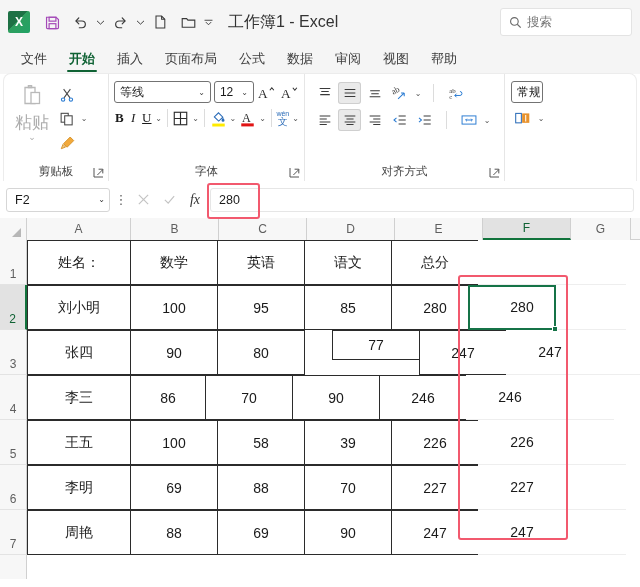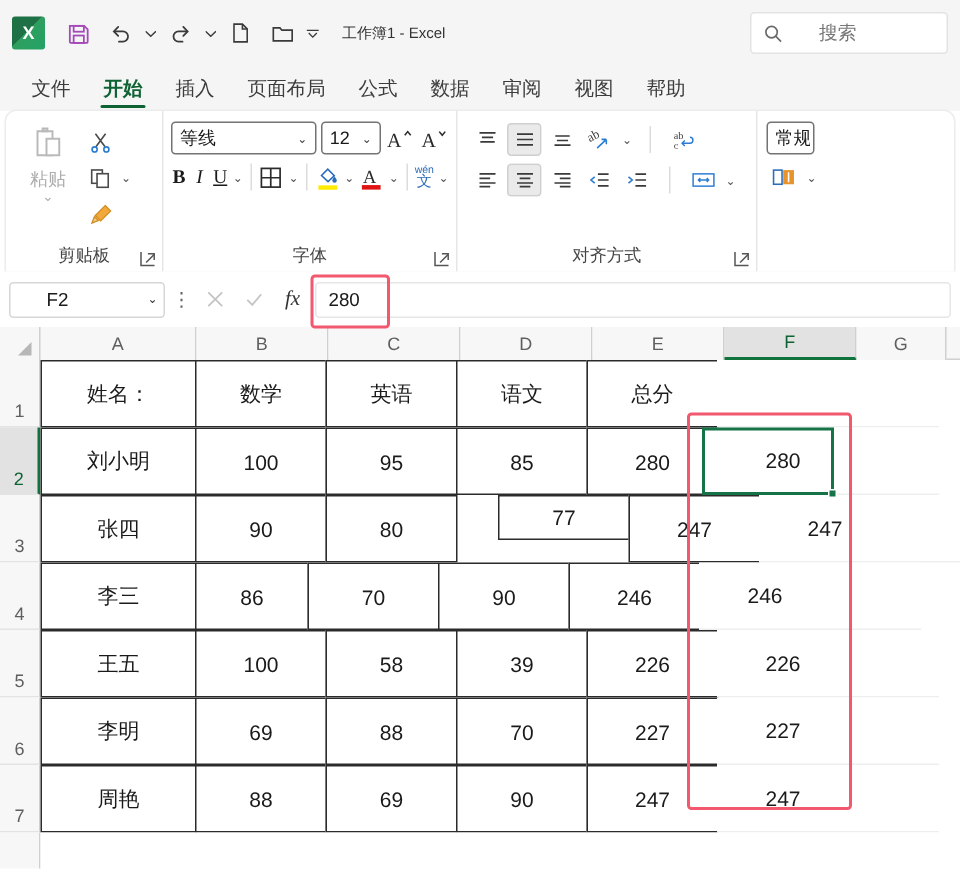--- a/index.html
+++ b/index.html
@@ -36,34 +36,34 @@
   .excel-logo {
     width: 22px; height: 22px;
     border-radius: 2px;
     background: linear-gradient(135deg,#1e7145 0%,#1e7145 45%,#2f9e5e 45%,#21a366 100%);
     display: flex; align-items: center; justify-content: center;
     color: #fff; font-size: 12px; font-weight: bold;
     margin-right: 8px;
     flex: 0 0 auto;
   }
   .doc-title {
-    font-size: 10px; color: #333;
+    font-size: 16px; color: #333;
     margin-left: 14px;
     white-space: nowrap;
   }
   .searchbox {
     position: absolute;
     right: 8px; top: 8px;
     width: 132px; height: 28px;
     background: #fff;
     border: 1px solid #e3e3e3;
     border-radius: 3px;
     display: flex; align-items: center;
     padding: 0 8px;
-    gap: 24px;
+    gap: 5px;
   }
   .searchbox .sico { color: #666; display:flex; }
   .searchbox .stxt { font-size: 12.5px; color: #767676; }
 
   
   .tabbar {
     height: 30px;
     background: #f5f5f5;
     display: flex;
     align-items: flex-end;
@@ -128,21 +128,21 @@
 
   
   .g-clip { width: 104px; }
   .g-clip .rgroup-body { padding: 2px 4px 0 4px; }
   .paste-btn {
     width: 48px;
     display: flex; flex-direction: column; align-items: center;
     padding-top: 2px;
     color: #adadad;
   }
-  .paste-btn .lbl { font-size: 12px; margin-top: 1px; }
+  .paste-btn .lbl { font-size: 17px; margin-top: 1px; }
   .paste-btn .cv { font-size: 9px; line-height: 7px; }
   .clip-right {
     display: flex; flex-direction: column;
     justify-content: flex-start;
     gap: 1px;
     padding-top: 3px;
   }
   .cr-row { display: flex; align-items: center; height: 23px; gap: 1px; }
   .mini-icon { width: 22px; height: 22px; display:flex; align-items:center; justify-content:center; color:#444; }
   .caret { font-size: 8px; color: #555; width: 10px; text-align: center; }
@@ -198,21 +198,21 @@
     padding: 0 6px;
     gap: 4px;
     position: relative;
   }
   .namebox {
     width: 104px; height: 24px;
     border: 1px solid #d6d6d6;
     border-radius: 3px;
     background: #fff;
     display: flex; align-items: center;
-    padding: 0 4px 0 24px;
+    padding: 0 4px 0 8px;
     font-size: 12.5px; color: #1a1a1a;
   }
   .namebox .nval { flex: 1; }
   .namebox .ndrop { font-size: 8px; color: #333; }
   .fb-dots { width: 14px; text-align: center; color: #666; font-size: 13px; line-height: 10px; }
   .fb-btn { width: 22px; height: 22px; display:flex; align-items:center; justify-content:center; color:#bdbdbd; }
   .fb-fx { width: 22px; height: 22px; display:flex; align-items:center; justify-content:center; color:#333; font-size:14px; font-style: italic; font-family:"Liberation Serif", serif; }
   .fb-input {
     flex: 1; height: 24px;
     border: 1px solid #e6e6e6;

